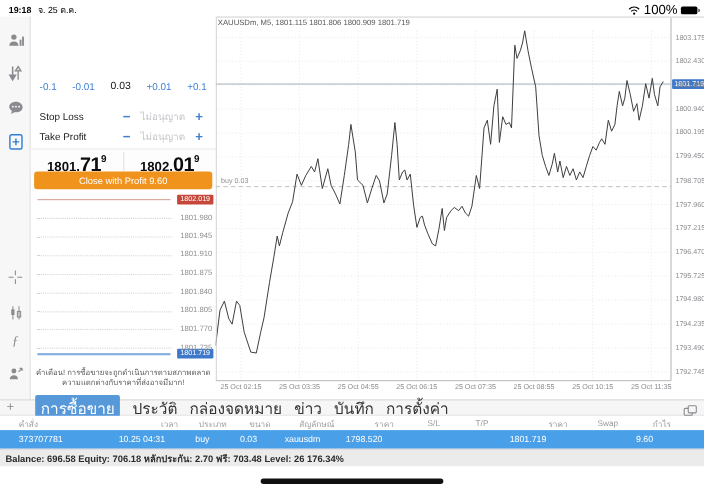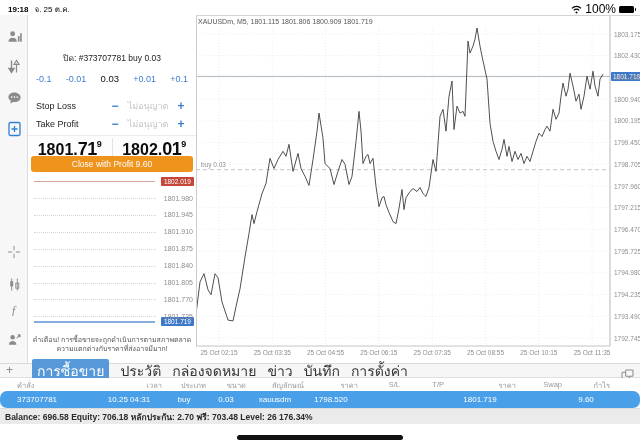--- a/index.html
+++ b/index.html
@@ -24,21 +24,21 @@
   #pos-label{position:absolute;left:0;top:36px;width:168px;text-align:center;font-size:8.5px;color:#222;}
   #vol-row{position:absolute;left:8px;top:58px;width:152px;display:flex;justify-content:space-between;align-items:center;font-size:9px;}
   .blue{color:var(--accent);}
   #vol-val{font-size:9.5px;color:#111;}
   .fieldrow{position:absolute;left:8px;width:152px;height:14px;display:flex;align-items:center;font-size:9px;color:#222;}
   .fieldrow .lbl{flex:1;text-align:left;}
   .fieldrow .pm{color:var(--accent);font-size:12px;font-weight:bold;width:14px;text-align:center;}
   .fieldrow .ph{color:#c5c5ca;width:52px;text-align:center;}
   #quotes{position:absolute;left:0;top:120px;width:168px;height:22px;display:flex;border-top:1px solid #ececec;background:#fdfdfd;}
   .quote{flex:1;text-align:center;padding-top:3px;font-weight:bold;color:#0c0c0c;white-space:nowrap;}
-  .quote .sm{font-size:16px;}
+  .quote .sm{font-size:12px;}
   .quote .bg{font-size:18px;letter-spacing:-0.5px;}
   .quote .sup{font-size:9px;vertical-align:8px;}
   #quote-div{width:1px;background:#e3e3e3;margin:2px 0;}
   #close-btn{position:absolute;left:3px;top:141px;width:162px;height:16px;background:var(--orange);border-radius:3px;
              color:#fff;font-size:8.5px;text-align:center;line-height:16px;}
   #ladder{position:absolute;left:0;top:158px;width:168px;height:158px;background:#fff;}
   .lvl-line{position:absolute;left:6px;border-top:1px dotted #d4d4d4;width:122px;}
   .lvl-lbl{position:absolute;right:3px;font-size:7px;color:#8e8e93;line-height:7px;}
   #ask-line{position:absolute;left:6px;top:8px;width:121px;border-top:1.5px solid #dba49a;}
   #ask-badge{position:absolute;right:2px;top:4px;background:var(--sell_red);color:#fff;font-size:6.5px;padding:1px 3px;border-radius:1px;}
@@ -61,21 +61,21 @@
   .tab.sel{background:var(--tab_blue);color:#fff;border-radius:2px;padding:1px 5px;}
   #win-icon{position:absolute;right:6px;top:2px;}
   
   #thead,#trow,#summary{position:absolute;left:0;width:640px;box-sizing:border-box;padding-left:12px;}
   #thead{top:378px;height:13px;display:grid;grid-template-columns:84px 66px 44px 40px 58px 54px 42px 44px 72px 46px 48px 1fr;
          align-items:center;font-size:7.5px;color:#98989d;background:#fff;}
   #thead span{text-align:right;}
   #thead span:first-child{text-align:left;padding-left:5px;}
   #thead span:last-child{text-align:right;padding-right:5px;margin-left:32px;}
   #trow{top:391px;height:17px;display:grid;grid-template-columns:84px 66px 44px 40px 58px 54px 42px 44px 72px 46px 48px 1fr;
-        align-items:center;font-size:8px;color:#fff;background:var(--row_blue);border-radius:7px;}
+        align-items:center;font-size:8px;color:#fff;background:var(--row_blue);}
   #trow span{text-align:center;}
   #trow span:first-child{text-align:left;padding-left:5px;}
   #summary{top:408px;height:16px;background:#ebebeb;border-top:1px solid #dcdcdc;font-size:8.5px;font-weight:bold;color:#2a2a2a;line-height:16px;}
   #summary-text{position:absolute;left:5px;}
   #summary-profit{position:absolute;left:560px;color:var(--profit_blue);margin-top:20px;}
   
   #footer{position:absolute;left:0;top:424px;width:640px;height:23px;background:#fff;}
   #home-indicator{position:absolute;left:237px;top:11px;width:166px;height:4.5px;background:#111;border-radius:2.5px;}
 </style>
 </head>
@@ -147,21 +147,20 @@
           <path d="M2 12.5c0-2.4 1.8-3.8 4-3.8s4 1.4 4 3.8z" fill="#8a8a8f"></path>
           <path d="M10.5 5.5 L14 2 M14 2h-2.5 M14 2v2.5" stroke="#8a8a8f" stroke-width="1.1" fill="none"></path>
         </svg>
     </div>
     <div class="sicon" style="top:344px;">
       <span id="tf-label">M5</span>
     </div>
   </div>
 
   <div id="panel">
-    <div id="pos-label">ปิด: #373707781 buy 0.03</div>
 
     <div id="vol-row">
       <span class="blue">-0.1</span>
       <span class="blue">-0.01</span>
       <span id="vol-val">0.03</span>
       <span class="blue">+0.01</span>
       <span class="blue">+0.1</span>
     </div>
 
     <div class="fieldrow" style="top:84px;">

